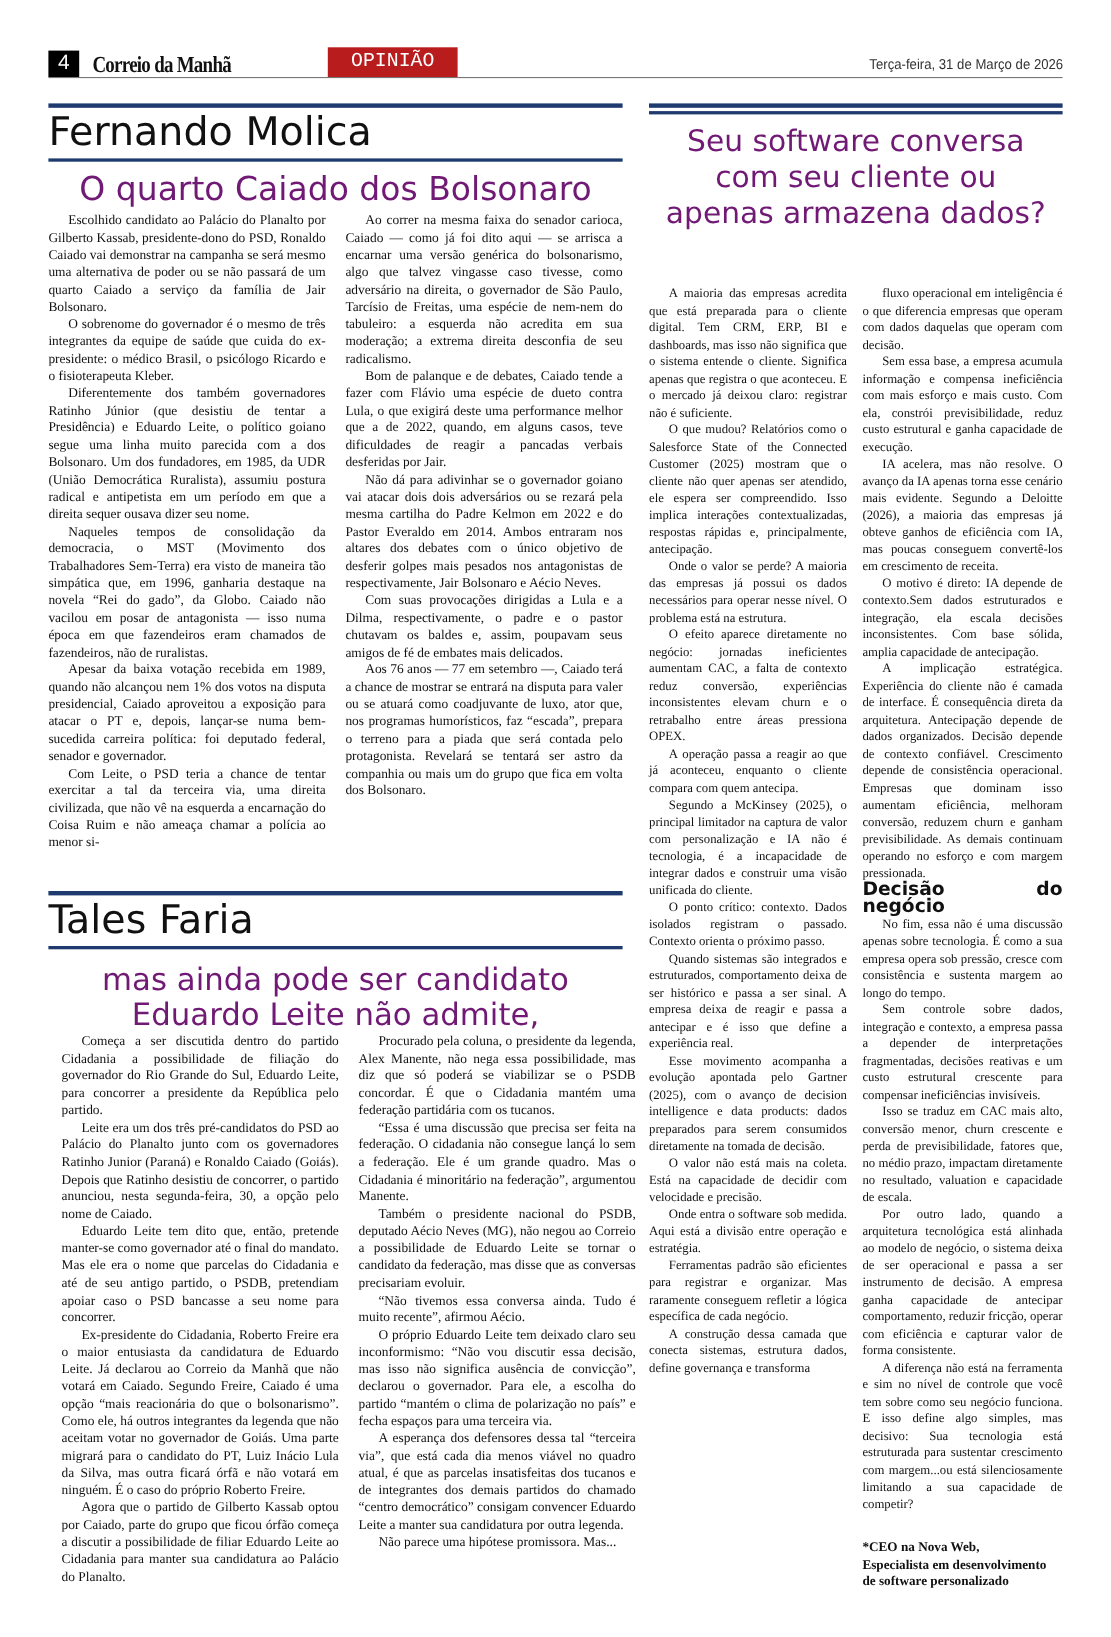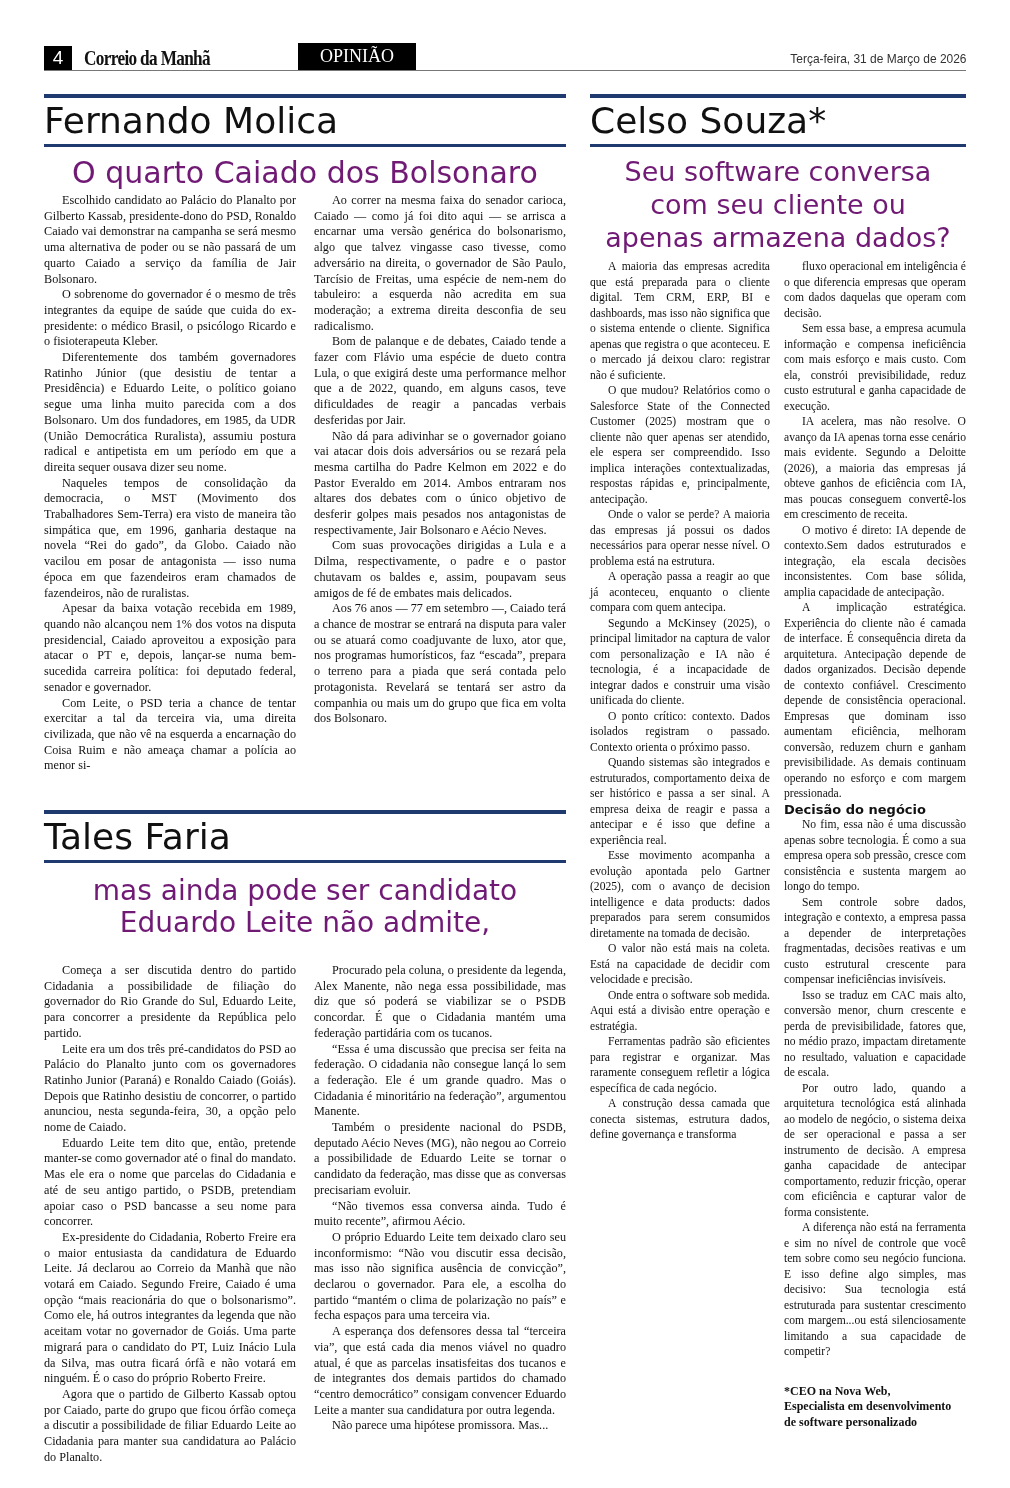--- a/index.html
+++ b/index.html
@@ -2,35 +2,35 @@
 <html lang="pt"><head>
 <meta charset="utf-8">
 <style>
   html, body { margin: 0; padding: 0; background: #ffffff; }
   body { width: 1010px; height: 1488px; position: relative; overflow: hidden; color: #111; }
   .masthead { position: absolute; left: 44px; top: 46px; width: 922px; height: 24px; border-bottom: 1px solid #777; }
   .page-num { position: absolute; left: 0; top: 0; width: 28px; height: 24px; background: #000; color: #fff;
     font-family: "Liberation Sans", sans-serif; font-size: 19px; text-align: center; line-height: 24px; }
   .paper-name { position: absolute; left: 40px; top: 1px; font-family: "Liberation Serif", serif; font-size: 21px;
     font-weight: bold; letter-spacing: -0.8px; transform: scaleX(0.82); transform-origin: left; line-height: 22px; }
-  .section-tag { position: absolute; left: 254px; top: -3px; width: 118px; height: 27px; background: #000000; color: #fff;
-    font-family: Liberation Serif, serif; font-size: 18px; line-height: 27px; text-align: center; }
+  .section-tag { position: absolute; left: 254px; top: -3px; width: 118px; height: 27px; background: #b91c1c; color: #fff;
+    font-family: Liberation Mono, monospace; font-size: 18px; line-height: 27px; text-align: center; }
   .date { position: absolute; right: 0; top: 5px; font-family: "Liberation Sans", sans-serif; font-size: 13px; color: #333;
     transform: scaleX(0.92); transform-origin: right; }
 
   .block { position: absolute; }
   .rule { height: 4px; background: #1f3a6e; }
   .rule-thin { height: 3px; background: #1f3a6e; }
   .author { font-family: "DejaVu Sans", sans-serif; font-size: 36px; text-align: left; line-height: 40px; }
   .headline { font-family: "DejaVu Sans", sans-serif; text-align: center; font-weight: normal; color: #701a75; }
 
   .cols { position: absolute; display: flex; justify-content: space-between; }
   .col { font-family: "Liberation Serif", serif; font-size: 12.2px; line-height: 15.7px; text-align: justify; hyphens: auto; }
   .col p { margin: 0; text-indent: 18px; }
-  .subhead { font-family: "DejaVu Sans", sans-serif; font-weight: bold; font-size: 13px; margin: 12px 0 1px 0; text-indent: 0 !important; }
+  .subhead { font-family: "DejaVu Sans", sans-serif; font-weight: bold; font-size: 17px; margin: 12px 0 1px 0; text-indent: 0 !important; }
   .sig { font-family: "Liberation Serif", serif; font-weight: bold; font-size: 12px; text-align: left; line-height: 15.5px; margin-top: 24px; }
 </style>
 </head>
 <body>
 
 <div class="masthead">
   <div class="page-num">4</div>
   <div class="paper-name">Correio da Manhã</div>
   <div class="section-tag">OPINIÃO</div>
   <div class="date">Terça-feira, 31 de Março de 2026</div>
@@ -62,54 +62,54 @@
 
 <div class="block" style="left:44px; top:810px; width:522px;">
   <div class="rule"></div>
   <div class="author" style="margin-top:3px;">Tales Faria</div>
   <div class="rule-thin" style="margin-top:3px;"></div>
   <div class="headline" style="font-size:28px; line-height:32px; margin-top:12px;">
     <div>mas ainda pode ser candidato</div>
     <div>Eduardo Leite não admite,</div>
   </div>
 </div>
-<div class="cols" style="left:44px; top:939px; width:522px;margin-top:24px;">
+<div class="cols" style="left:56px; top:939px; width:522px;">
   <div class="col" style="width:252px;">
       <p>Começa a ser discutida dentro do partido Cidadania a possibilidade de filiação do governador do Rio Grande do Sul, Eduardo Leite, para concorrer a presidente da República pelo partido.</p>
       <p>Leite era um dos três pré-candidatos do PSD ao Palácio do Planalto junto com os governadores Ratinho Junior (Paraná) e Ronaldo Caiado (Goiás). Depois que Ratinho desistiu de concorrer, o partido anunciou, nesta segunda-feira, 30, a opção pelo nome de Caiado.</p>
       <p>Eduardo Leite tem dito que, então, pretende manter-se como governador até o final do mandato. Mas ele era o nome que parcelas do Cidadania e até de seu antigo partido, o PSDB, pretendiam apoiar caso o PSD bancasse a seu nome para concorrer.</p>
       <p>Ex-presidente do Cidadania, Roberto Freire era o maior entusiasta da candidatura de Eduardo Leite. Já declarou ao Correio da Manhã que não votará em Caiado. Segundo Freire, Caiado é uma opção “mais reacionária do que o bolsonarismo”. Como ele, há outros integrantes da legenda que não aceitam votar no governador de Goiás. Uma parte migrará para o candidato do PT, Luiz Inácio Lula da Silva, mas outra ficará órfã e não votará em ninguém. É o caso do próprio Roberto Freire.</p>
       <p>Agora que o partido de Gilberto Kassab optou por Caiado, parte do grupo que ficou órfão começa a discutir a possibilidade de filiar Eduardo Leite ao Cidadania para manter sua candidatura ao Palácio do Planalto.</p>
     </div>
   <div class="col" style="width:252px;">
       <p>Procurado pela coluna, o presidente da legenda, Alex Manente, não nega essa possibilidade, mas diz que só poderá se viabilizar se o PSDB concordar. É que o Cidadania mantém uma federação partidária com os tucanos.</p>
       <p>“Essa é uma discussão que precisa ser feita na federação. O cidadania não consegue lançá lo sem a federação. Ele é um grande quadro. Mas o Cidadania é minoritário na federação”, argumentou Manente.</p>
       <p>Também o presidente nacional do PSDB, deputado Aécio Neves (MG), não negou ao Correio a possibilidade de Eduardo Leite se tornar o candidato da federação, mas disse que as conversas precisariam evoluir.</p>
       <p>“Não tivemos essa conversa ainda. Tudo é muito recente”, afirmou Aécio.</p>
       <p>O próprio Eduardo Leite tem deixado claro seu inconformismo: “Não vou discutir essa decisão, mas isso não significa ausência de convicção”, declarou o governador. Para ele, a escolha do partido “mantém o clima de polarização no país” e fecha espaços para uma terceira via.</p>
       <p>A esperança dos defensores dessa tal “terceira via”, que está cada dia menos viável no quadro atual, é que as parcelas insatisfeitas dos tucanos e de integrantes dos demais partidos do chamado “centro democrático” consigam convencer Eduardo Leite a manter sua candidatura por outra legenda.</p>
       <p>Não parece uma hipótese promissora. Mas...</p>
     </div>
 </div>
 
 <div class="block" style="left:590px; top:94px; width:376px;">
   <div class="rule"></div>
-  <div class="author" style="margin-top:3px;">Celso Souza*</div>
   <div class="rule-thin" style="margin-top:3px;"></div>
   <div class="headline" style="font-size:27px; line-height:33px; margin-top:8px;">
     <div>Seu software conversa</div>
     <div>com seu cliente ou</div>
     <div>apenas armazena dados?</div>
   </div>
 </div>
 <div class="cols" style="left:590px; top:259px; width:376px;">
   <div class="col" style="width:180px; font-size:11.6px; line-height:15.5px;">
       <p>A maioria das empresas acredita que está preparada para o cliente digital. Tem CRM, ERP, BI e dashboards, mas isso não significa que o sistema entende o cliente. Significa apenas que registra o que aconteceu. E o mercado já deixou claro: registrar não é suficiente.</p>
       <p>O que mudou? Relatórios como o Salesforce State of the Connected Customer (2025) mostram que o cliente não quer apenas ser atendido, ele espera ser compreendido. Isso implica interações contextualizadas, respostas rápidas e, principalmente, antecipação.</p>
       <p>Onde o valor se perde? A maioria das empresas já possui os dados necessários para operar nesse nível. O problema está na estrutura.</p>
+      <p>O efeito aparece diretamente no negócio: jornadas ineficientes aumentam CAC, a falta de contexto reduz conversão, experiências inconsistentes elevam churn e o retrabalho entre áreas pressiona OPEX.</p>
       <p>A operação passa a reagir ao que já aconteceu, enquanto o cliente compara com quem antecipa.</p>
       <p>Segundo a McKinsey (2025), o principal limitador na captura de valor com personalização e IA não é tecnologia, é a incapacidade de integrar dados e construir uma visão unificada do cliente.</p>
       <p>O ponto crítico: contexto. Dados isolados registram o passado. Contexto orienta o próximo passo.</p>
       <p>Quando sistemas são integrados e estruturados, comportamento deixa de ser histórico e passa a ser sinal. A empresa deixa de reagir e passa a antecipar e é isso que define a experiência real.</p>
       <p>Esse movimento acompanha a evolução apontada pelo Gartner (2025), com o avanço de decision intelligence e data products: dados preparados para serem consumidos diretamente na tomada de decisão.</p>
       <p>O valor não está mais na coleta. Está na capacidade de decidir com velocidade e precisão.</p>
       <p>Onde entra o software sob medida. Aqui está a divisão entre operação e estratégia.</p>
       <p>Ferramentas padrão são eficientes para registrar e organizar. Mas raramente conseguem refletir a lógica específica de cada negócio.</p>
       <p>A construção dessa camada que conecta sistemas, estrutura dados, define governança e transforma</p>
     </div>

